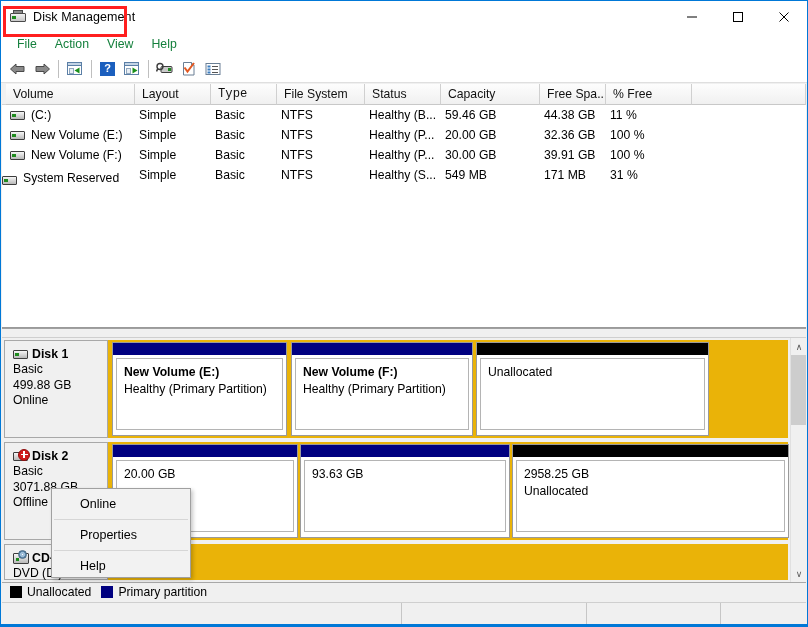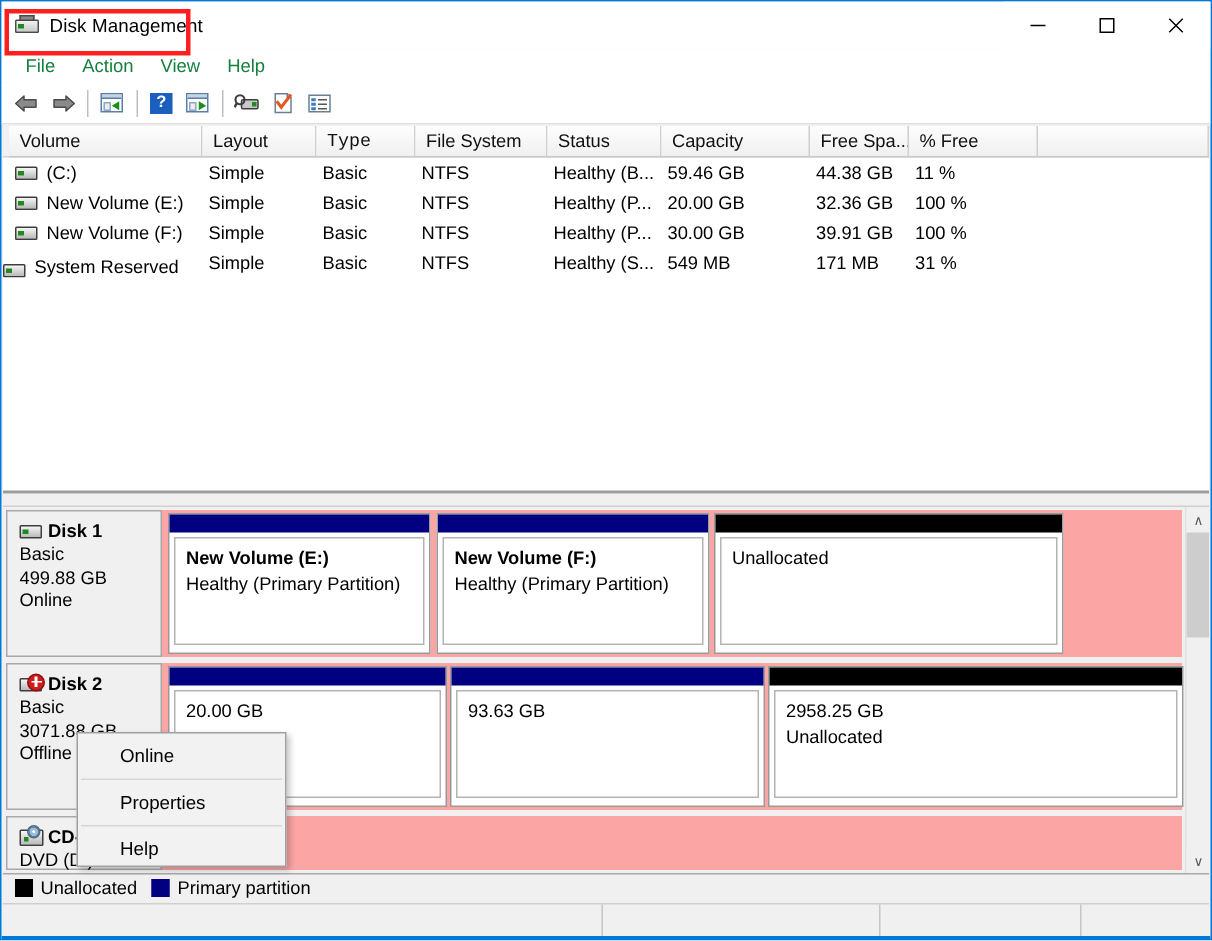--- a/index.html
+++ b/index.html
@@ -132,21 +132,21 @@
   
   .graphpane {
     position: absolute; left: 1px; top: 337px; width: 804px; height: 244px;
     background: #f0f0f0; overflow: hidden;
   }
   .graph-scroll-area {
     position: absolute; left: 0; top: 0; width: 788px; height: 244px;
     background: #f0f0f0;
   }
   .disk-row {
-    position: absolute; left: 2px; background: #fca5a5;
+    position: absolute; left: 2px; background: #eab308;
   }
   .disk-info {
     position: absolute; left: 0; top: 0; width: 104px; height: 100%;
     background: #f0f0f0; border: 1px solid #a8a8a8;
     padding: 6px 0 0 8px;
   }
   .disk-name {
     font-weight: bold; font-size: 12.3px; color: #000;
     display: flex; align-items: center; margin-bottom: 1px;
   }

